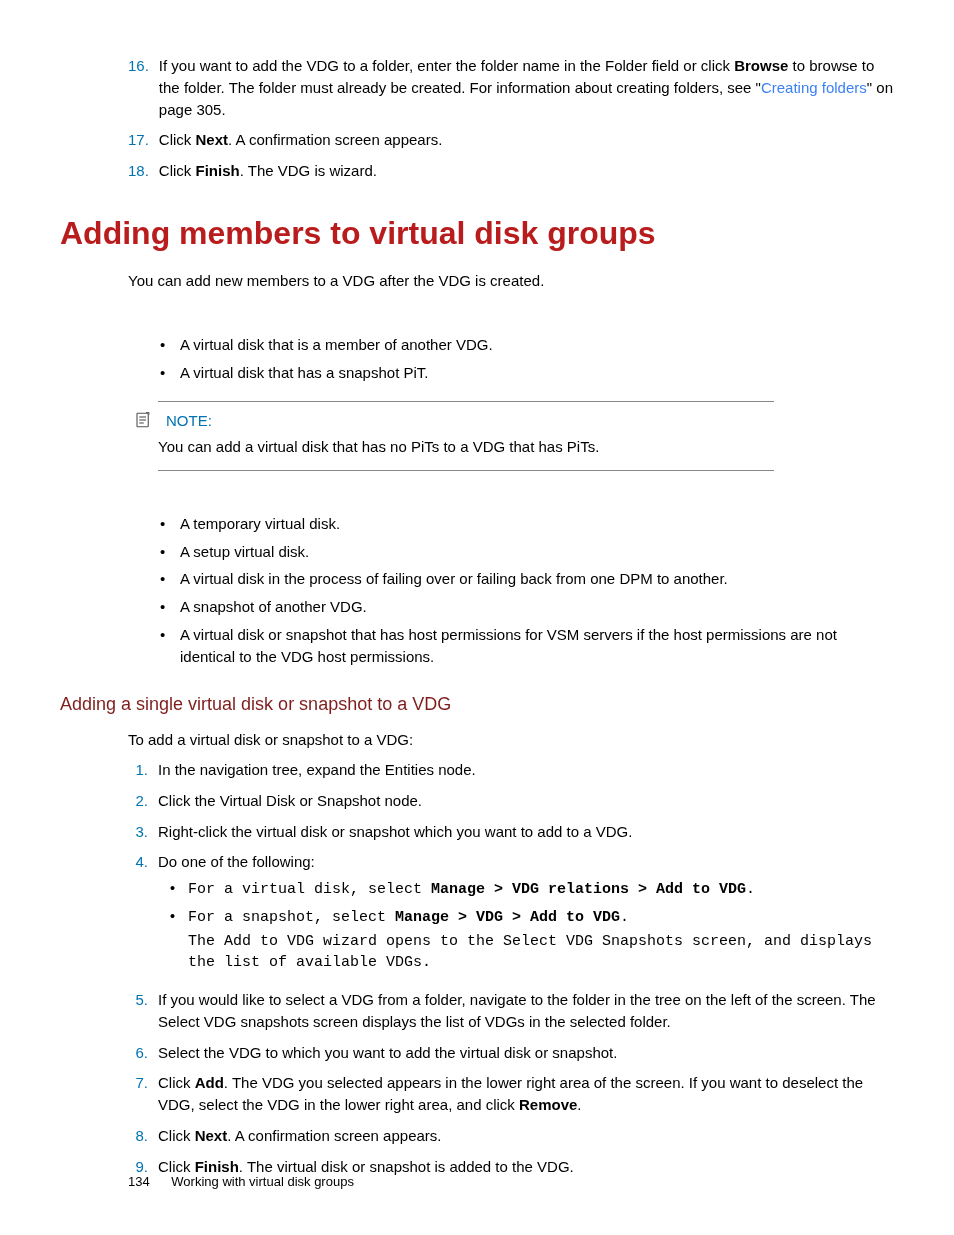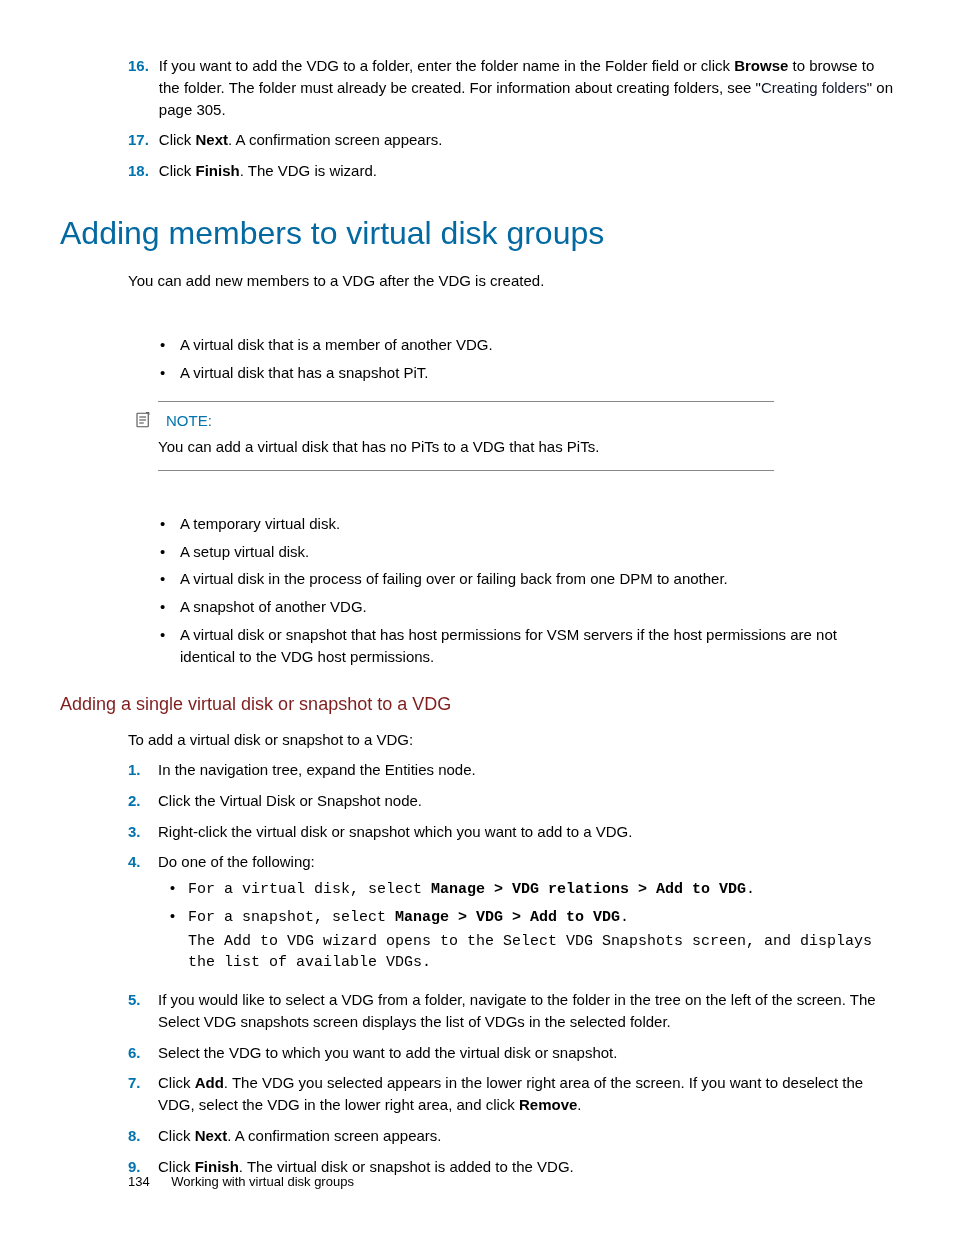--- a/index.html
+++ b/index.html
@@ -27,23 +27,23 @@
     }
     ol.numbered {
       list-style: none;
     }
     ol.numbered > li {
       display: flex;
       margin-bottom: 9px;
     }
     ol.numbered > li > .num {
       color: #0073b0;
-      font-weight: bold;
+      font-weight: normal;
       min-width: 30px;
-      text-align: left;
+      text-align: right;
       padding-right: 10px;
       flex-shrink: 0;
     }
     ol.numbered > li > .txt {
       flex: 1;
     }
     ul.bulleted {
       list-style: none;
     }
     ul.bulleted > li {
@@ -56,27 +56,27 @@
       padding-left: 2px;
       flex-shrink: 0;
     }
     ul.bulleted.sub > li::before {
       min-width: 20px;
     }
     .bold {
       font-weight: bold;
     }
     .link {
-      color: #0f172a;
+      color: #3b82f6;
     }
     h1.section-heading {
       font-family: Arial, Helvetica, sans-serif;
-      font-weight: 400;
+      font-weight: 700;
       font-size: 32px;
-      color: #0369a1;
+      color: #b91c1c;
       margin-top: 28px;
       margin-bottom: 14px;
       margin-left: 0;
     }
     h2.subsection-heading {
       font-family: Arial, Helvetica, sans-serif;
       font-weight: 300;
       font-size: 18px;
       color: #7f1d1d;
       margin-top: 24px;

